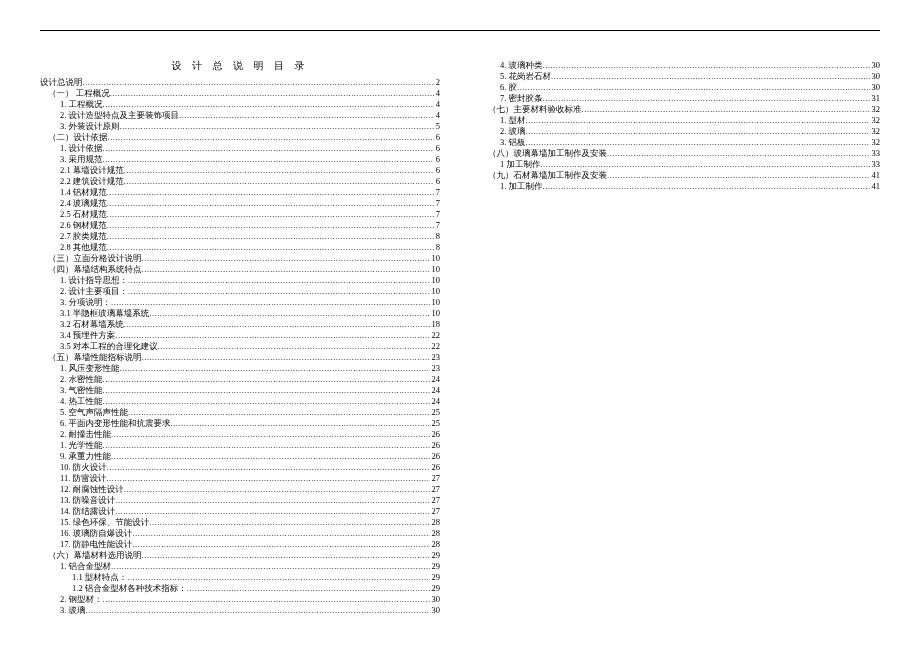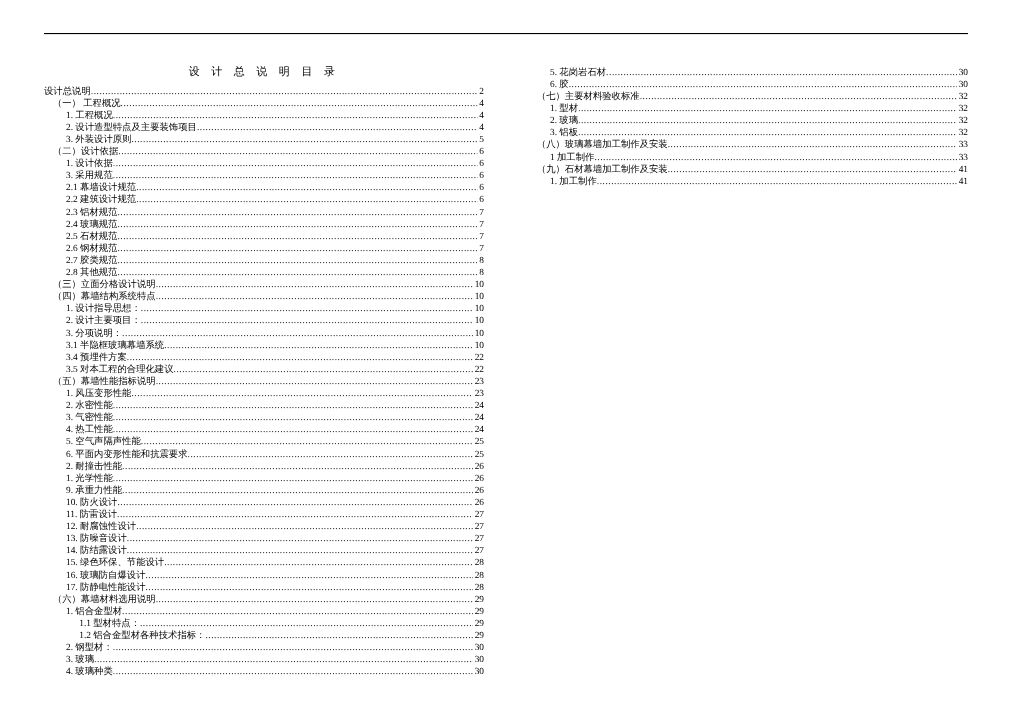--- a/index.html
+++ b/index.html
@@ -117,21 +117,21 @@
           <span class="toc-label">2.1 幕墙设计规范</span>
           <span class="toc-dots"></span>
           <span class="toc-page">6</span>
         </div>
         <div class="toc-row lvl2">
           <span class="toc-label">2.2 建筑设计规范</span>
           <span class="toc-dots"></span>
           <span class="toc-page">6</span>
         </div>
         <div class="toc-row lvl2">
-          <span class="toc-label">2.3 铝材规范</span>
+          <span class="toc-label">1.4 铝材规范</span>
           <span class="toc-dots"></span>
           <span class="toc-page">7</span>
         </div>
         <div class="toc-row lvl2">
           <span class="toc-label">2.4 玻璃规范</span>
           <span class="toc-dots"></span>
           <span class="toc-page">7</span>
         </div>
         <div class="toc-row lvl2">
           <span class="toc-label">2.5 石材规范</span>
@@ -175,20 +175,25 @@
         </div>
         <div class="toc-row lvl2">
           <span class="toc-label">3. 分项说明：</span>
           <span class="toc-dots"></span>
           <span class="toc-page">10</span>
         </div>
         <div class="toc-row lvl2">
           <span class="toc-label">3.1 半隐框玻璃幕墙系统</span>
           <span class="toc-dots"></span>
           <span class="toc-page">10</span>
+        </div>
+        <div class="toc-row lvl2">
+          <span class="toc-label">3.2 石材幕墙系统</span>
+          <span class="toc-dots"></span>
+          <span class="toc-page">18</span>
         </div>
         <div class="toc-row lvl2">
           <span class="toc-label">3.4 预埋件方案</span>
           <span class="toc-dots"></span>
           <span class="toc-page">22</span>
         </div>
         <div class="toc-row lvl2">
           <span class="toc-label">3.5 对本工程的合理化建议</span>
           <span class="toc-dots"></span>
           <span class="toc-page">22</span>
@@ -320,20 +325,25 @@
         </div>
         <div class="toc-row lvl2">
           <span class="toc-label">5. 花岗岩石材</span>
           <span class="toc-dots"></span>
           <span class="toc-page">30</span>
         </div>
         <div class="toc-row lvl2">
           <span class="toc-label">6.    胶</span>
           <span class="toc-dots"></span>
           <span class="toc-page">30</span>
+        </div>
+        <div class="toc-row lvl2">
+          <span class="toc-label">7. 密封胶条</span>
+          <span class="toc-dots"></span>
+          <span class="toc-page">31</span>
         </div>
         <div class="toc-row lvl1">
           <span class="toc-label">（七）主要材料验收标准</span>
           <span class="toc-dots"></span>
           <span class="toc-page">32</span>
         </div>
         <div class="toc-row lvl2">
           <span class="toc-label">1. 型材</span>
           <span class="toc-dots"></span>
           <span class="toc-page">32</span>

